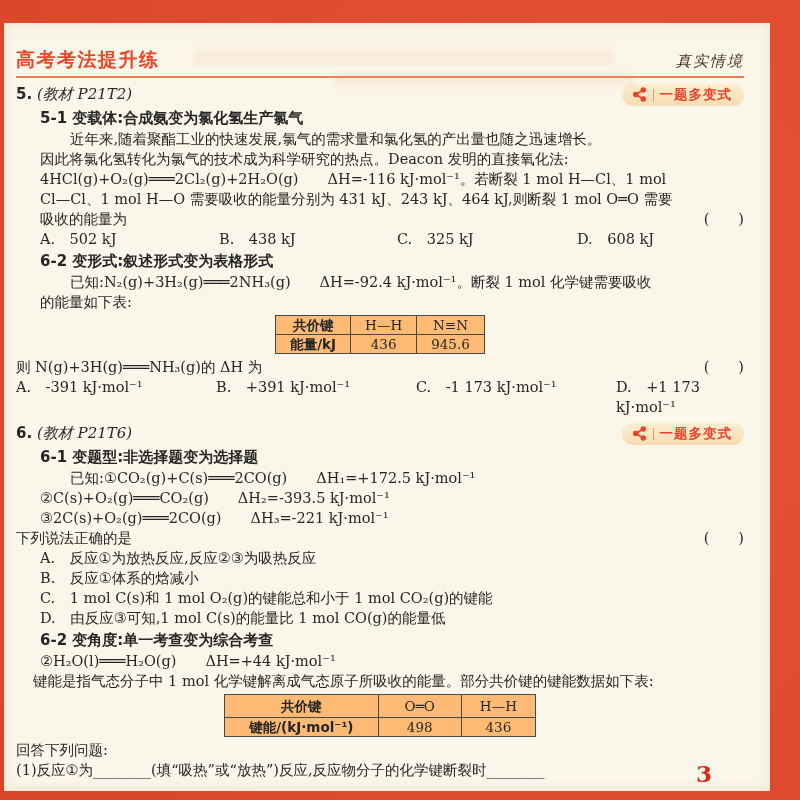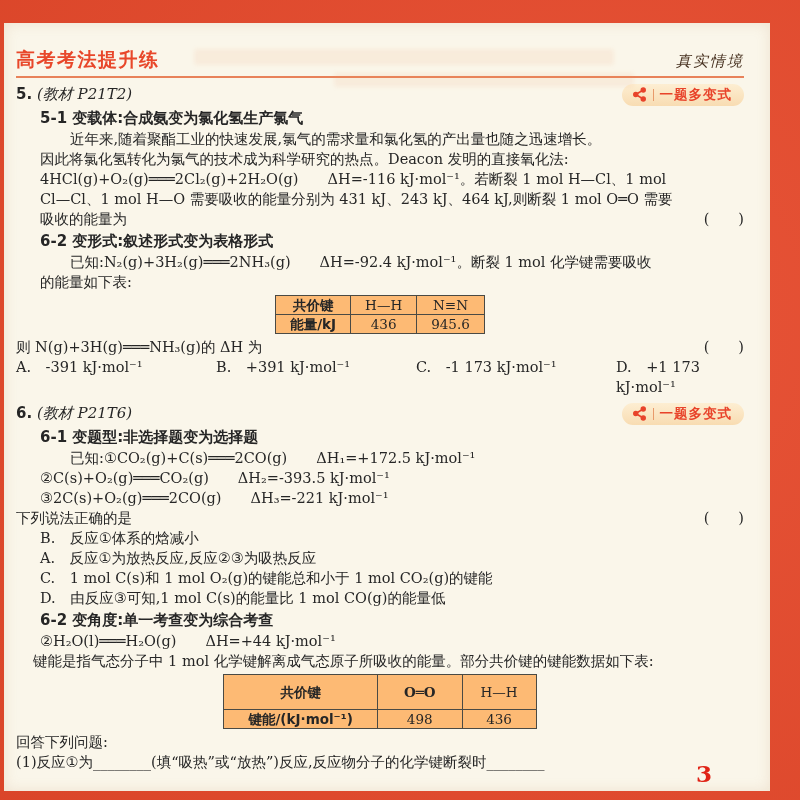--- a/index.html
+++ b/index.html
@@ -73,20 +73,26 @@
 
       <div class="h2">5-1 变载体:合成氨变为氯化氢生产氯气</div>
       <div class="ln ind">近年来,随着聚酯工业的快速发展,氯气的需求量和氯化氢的产出量也随之迅速增长。</div>
       <div class="ln">因此将氯化氢转化为氯气的技术成为科学研究的热点。Deacon 发明的直接氧化法:</div>
       <div class="ln">4HCl(g)+O₂(g)═══2Cl₂(g)+2H₂O(g)　　ΔH=-116 kJ·mol⁻¹。若断裂 1 mol H—Cl、1 mol</div>
       <div class="ln">Cl—Cl、1 mol H—O 需要吸收的能量分别为 431 kJ、243 kJ、464 kJ,则断裂 1 mol O═O 需要</div>
       <div class="jrow">
         <span>吸收的能量为</span>
         <span>(　　)</span>
       </div>
+      <div class="opt4">
+        <span>A.　502 kJ</span>
+        <span>B.　438 kJ</span>
+        <span>C.　325 kJ</span>
+        <span>D.　608 kJ</span>
+      </div>
 
       <div class="h2">6-2 变形式:叙述形式变为表格形式</div>
       <div class="ln ind">已知:N₂(g)+3H₂(g)═══2NH₃(g)　　ΔH=-92.4 kJ·mol⁻¹。断裂 1 mol 化学键需要吸收</div>
       <div class="ln">的能量如下表:</div>
 
       <div class="tblwrap">
         <table class="tbl">
           <tbody>
               <tr>
             <td class="b">共价键</td>
@@ -132,35 +138,35 @@
       </div>
 
       <div class="h2">6-1 变题型:非选择题变为选择题</div>
       <div class="ln ind">已知:①CO₂(g)+C(s)═══2CO(g)　　ΔH₁=+172.5 kJ·mol⁻¹</div>
       <div class="ln">②C(s)+O₂(g)═══CO₂(g)　　ΔH₂=-393.5 kJ·mol⁻¹</div>
       <div class="ln">③2C(s)+O₂(g)═══2CO(g)　　ΔH₃=-221 kJ·mol⁻¹</div>
       <div class="jrow" style="margin-left:0;">
         <span>下列说法正确的是</span>
         <span>(　　)</span>
       </div>
+      <div class="ln">A.　反应①为放热反应,反应②③为吸热反应</div>
       <div class="ln">B.　反应①体系的焓减小</div>
-      <div class="ln">A.　反应①为放热反应,反应②③为吸热反应</div>
       <div class="ln">C.　1 mol C(s)和 1 mol O₂(g)的键能总和小于 1 mol CO₂(g)的键能</div>
       <div class="ln">D.　由反应③可知,1 mol C(s)的能量比 1 mol CO(g)的能量低</div>
 
       <div class="h2">6-2 变角度:单一考查变为综合考查</div>
       <div class="ln">②H₂O(l)═══H₂O(g)　　ΔH=+44 kJ·mol⁻¹</div>
       <div class="ln" style="margin-left:17px;">键能是指气态分子中 1 mol 化学键解离成气态原子所吸收的能量。部分共价键的键能数据如下表:</div>
 
       <div class="tblwrap">
         <table class="tbl">
           <tbody>
               <tr>
             <td class="b" style="padding:0 56px;">共价键</td>
-            <td style="padding:8px 26px;font-weight:bold;">O═O</td>
+            <td style="padding:2px 26px;">O═O</td>
             <td style="padding:0 18px;">H—H</td>
           </tr>
           <tr>
             <td class="b">键能/(kJ·mol⁻¹)</td>
             <td>498</td>
             <td>436</td>
           </tr>
         </tbody></table>
       </div>
 

